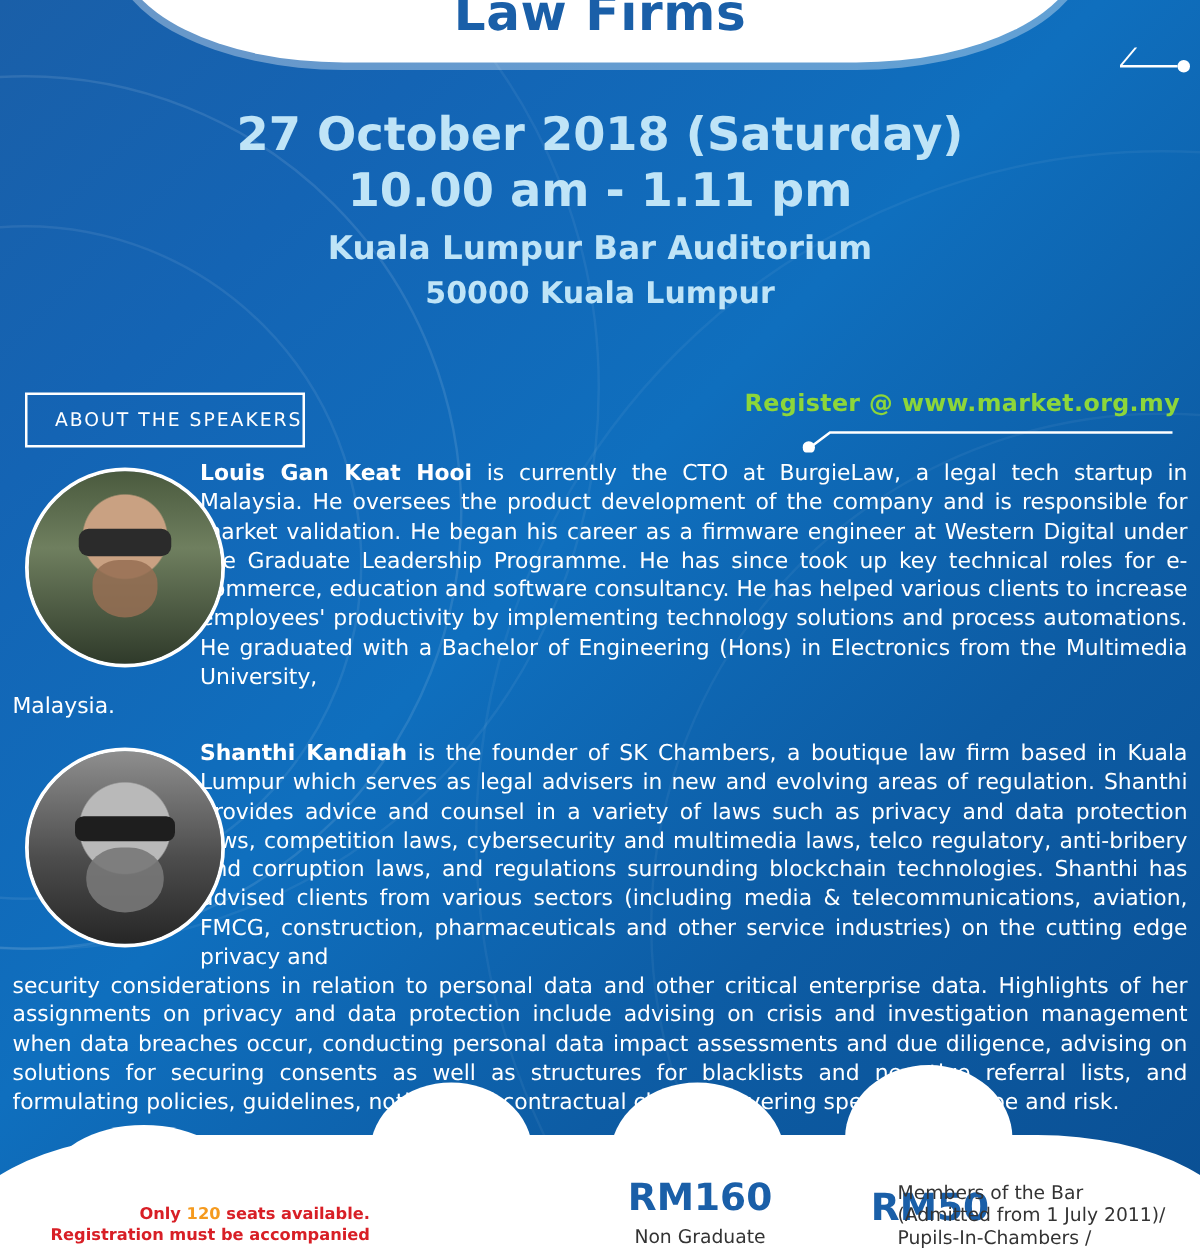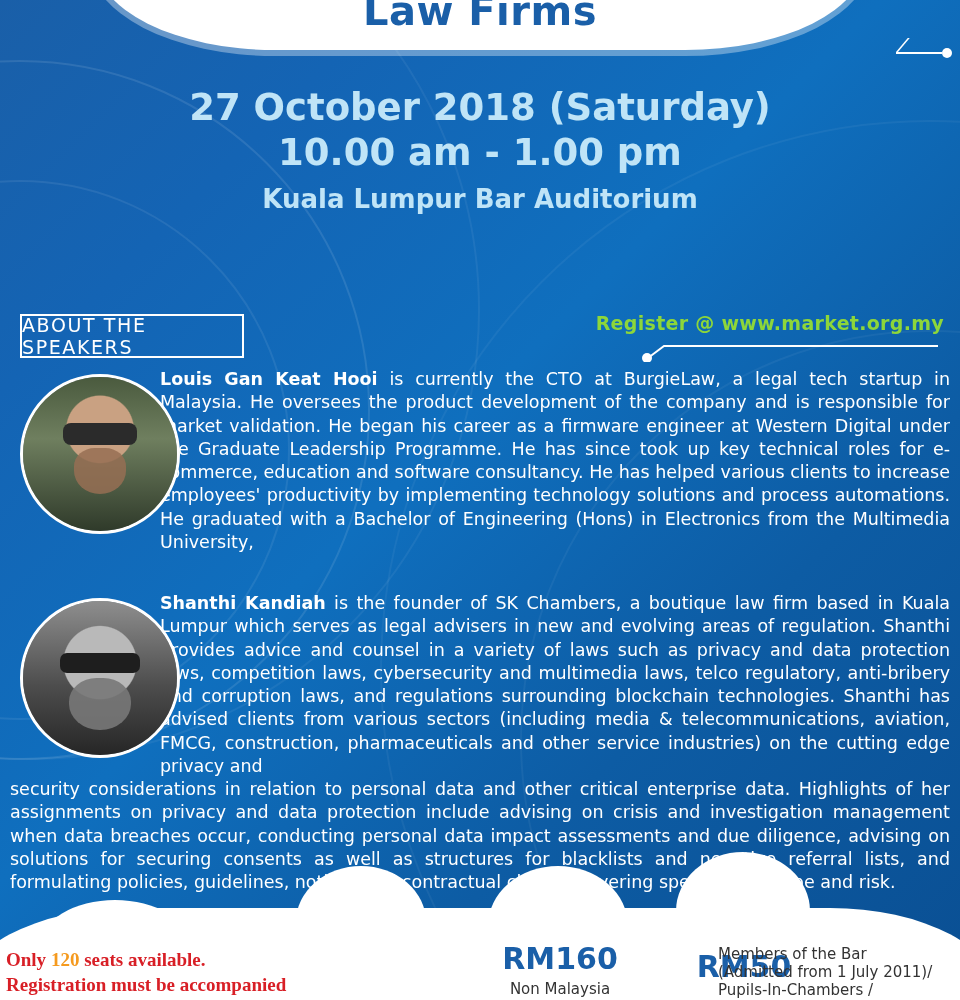--- a/index.html
+++ b/index.html
@@ -145,22 +145,22 @@
   }
 
   
   .about-box {
     position: absolute;
     left: 20px; top: 314px;
     width: 224px; height: 44px;
     border: 2px solid #ffffff;
     display: flex;
     align-items: center;
-    justify-content: flex-start;
-    font-size: 19px;
+    justify-content: flex-end;
+    font-size: 15px;
     letter-spacing: 1.6px;
     color: #ffffff;
   }
 
   
   .speaker {
     position: absolute;
     width: 940px;
   }
   .sp1 { left: 10px; top: 368px; }
@@ -229,26 +229,25 @@
   .pr1 { left: 290px; bottom: 2px; width: 150px; }
   .pr2 { left: 480px; bottom: 2px; width: 160px; }
   .pr3 { left: 664px; bottom: 18px; width: 160px; }
   .pr4 { left: 718px; bottom: 1px; width: 236px; text-align: left; }
   .pr4 .lbl { text-align: left; }
 
   .seats {
     position: absolute;
     left: 6px; bottom: 2px;
     width: 290px;
-    text-align: left;
-    font-size: 19px;
+    text-align: right;
+    font-size: 13px;
     font-weight: bold;
     color: #d81f26;
     line-height: 1.35;
-    font-family: Liberation Serif, serif;
   }
   .seats .num { color: #f59a1e; }
 </style>
 </head>
 <body>
 
 <div id="poster">
 
   <div class="swirl s3"></div>
   <div class="swirl s1"></div>
@@ -261,22 +260,23 @@
     
   </div>
   <div class="title-top">Law Firms</div>
 
   <div class="cpd-wrap">
     <span class="cpd-line"></span>
   </div>
 
   <div class="event">
     <div class="ev-date">27 October 2018 (Saturday)</div>
-    <div class="ev-time">10.00 am - 1.00 pm</div>
+    <div class="ev-time">10.00 am - 1.11 pm</div>
     <div class="ev-venue">Kuala Lumpur Bar Auditorium</div>
+    <div class="ev-addr2">50000 Kuala Lumpur</div>
   </div>
 
   <div class="register">
     <span>Register @ </span><span class="url">www.market.org.my</span>
   </div>
   <svg class="reg-line" viewBox="0 0 300 18">
     <polyline points="6,14 22,2 296,2" fill="none" stroke="#ffffff" stroke-width="2"></polyline>
     <circle cx="5" cy="14" r="5" fill="#ffffff"></circle>
   </svg>
 
@@ -284,20 +284,21 @@
     <span>ABOUT THE SPEAKERS</span>
   </div>
 
   <div class="speaker sp1">
     <div class="portrait p1">
       <div class="face-a"></div>
     </div>
     <div class="bio bio-indent-1">
       <span class="nm">Louis Gan Keat Hooi</span><span> is currently the CTO at BurgieLaw, a legal tech startup in Malaysia. He oversees the product development of the company and is responsible for market validation. He began his career as a firmware engineer at Western Digital under the Graduate Leadership Programme. He has since took up key technical roles for e-commerce, education and software consultancy. He has helped various clients to increase employees' productivity by implementing technology solutions and process automations. He graduated with a Bachelor of Engineering (Hons) in Electronics from the Multimedia University,</span>
     </div>
+    <div class="bio bio-tail">Malaysia.</div>
   </div>
 
   <div class="speaker sp2">
     <div class="portrait p2">
       <div class="face-b"></div>
     </div>
     <div class="bio bio-indent-2">
       <span class="nm">Shanthi Kandiah</span><span> is the founder of SK Chambers, a boutique law firm based in Kuala Lumpur which serves as legal advisers in new and evolving areas of regulation. Shanthi provides advice and counsel in a variety of laws such as privacy and data protection laws, competition laws, cybersecurity and multimedia laws, telco regulatory, anti-bribery and corruption laws, and regulations surrounding blockchain technologies. Shanthi has advised clients from various sectors (including media &amp; telecommunications, aviation, FMCG, construction, pharmaceuticals and other service industries) on the cutting edge privacy and</span>
     </div>
     <div class="bio bio-tail">security considerations in relation to personal data and other critical enterprise data. Highlights of her assignments on privacy and data protection include advising on crisis and investigation management when data breaches occur, conducting personal data impact assessments and due diligence, advising on solutions for securing consents as well as structures for blacklists and negative referral lists, and formulating policies, guidelines, notices and contractual clauses covering specific data type and risk.</div>
@@ -309,21 +310,21 @@
   <div class="bb bb3"></div>
   <div class="cloud-bottom"></div>
 
   <div class="seats">
     <span>Only </span><span class="num">120</span><span> seats available.</span><br>
     <span>Registration must  be accompanied</span><br>
   </div>
 
   <div class="price pr2">
     <div class="amt">RM160</div>
-    <div class="lbl">Non Malaysia</div>
+    <div class="lbl">Non Graduate</div>
   </div>
   <div class="price pr3">
     <div class="amt">RM50</div>
   </div>
   <div class="price pr4">
     <div class="lbl">Members of the Bar</div>
     <div class="lbl" style="margin-top:0">(Admitted from 1 July 2011)/</div>
     <div class="lbl" style="margin-top:0">Pupils-In-Chambers /</div>
   </div>
 

